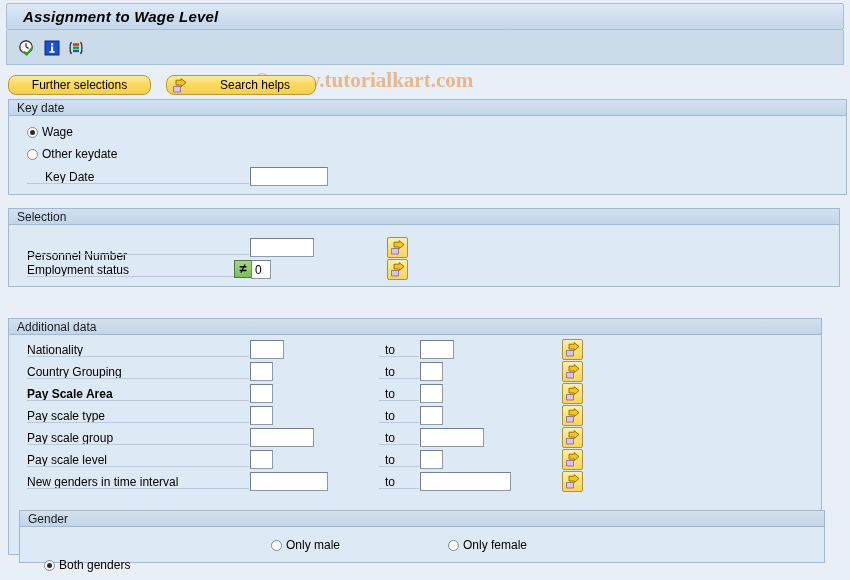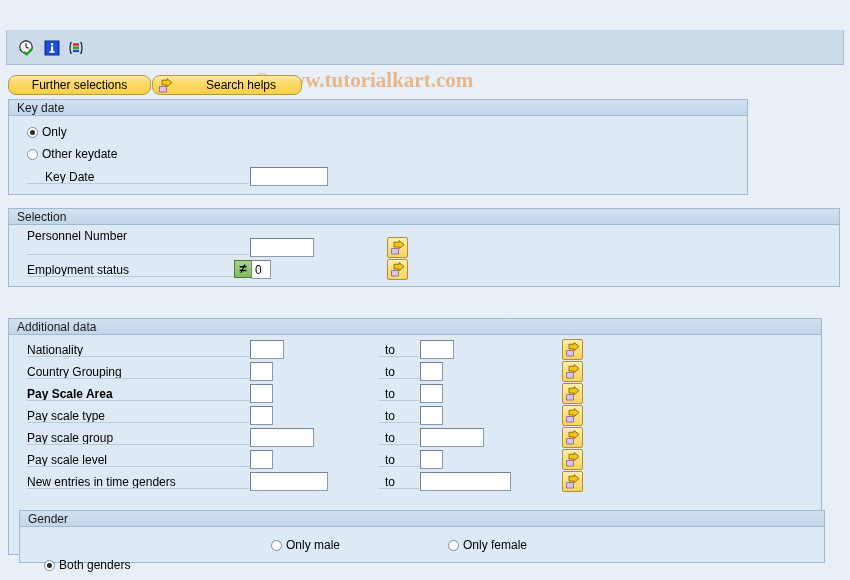--- a/index.html
+++ b/index.html
@@ -81,21 +81,21 @@
     border-radius: 8px;
     box-sizing: border-box;
     font-size: 12px;
     color: #000;
     cursor: pointer;
     display: flex;
     align-items: center;
     justify-content: center;
   }
   .sapbtn.further { left: 0px; top: 0px; width: 143px; }
-  .sapbtn.shelps  { left: 144px; top: 0px; width: 150px; padding-left: 28px; }
+  .sapbtn.shelps  { left: 158px; top: 0px; width: 150px; padding-left: 28px; }
   .shelps-icon {
     position: absolute;
     left: 5px; top: 2px;
     width: 16px; height: 16px;
   }
 
   
   .grp {
     position: absolute;
     border: 1px solid #a0b8d0;
@@ -109,21 +109,21 @@
     font-size: 12px;
     color: #1a1a1a;
     padding-left: 8px;
     line-height: 16px;
     box-sizing: border-box;
     white-space: nowrap;
   }
   .grp-body { position: relative; }
 
   
-  .grp-keydate   { left: 8px;  top: 99px;  width: 740px; height: 96px; }
+  .grp-keydate   { left: 8px;  top: 99px;  width: 839px; height: 96px; }
   .grp-selection { left: 8px;  top: 208px; width: 832px; height: 79px; }
   .grp-additional{ left: 8px;  top: 318px; width: 814px; height: 237px; }
   .grp-gender    { left: 10px; top: 175px; width: 806px; height: 53px; }
 
   
   .radio-row { position: absolute; display: flex; align-items: center; white-space: nowrap; cursor: pointer; }
   .radio {
     width: 11px; height: 11px;
     border-radius: 50%;
     border: 1px solid #7d8d9c;
@@ -202,20 +202,23 @@
     color: #000;
     text-align: center;
     line-height: 16px;
   }
 </style>
 </head>
 <body>
 
 <div class="app">
 
+  <div class="titlebar">
+    <div class="title">Assignment to Wage Level</div>
+  </div>
 
   <div class="toolbar">
 
     <div class="tb-icon i1">
       <svg width="18" height="18" viewBox="0 0 18 18">
         <circle cx="8" cy="8" r="6.2" fill="#ffffff" stroke="#2b2b2b" stroke-width="1.2"></circle>
         <line x1="8" y1="8" x2="8" y2="4.2" stroke="#2b2b2b" stroke-width="1.2"></line>
         <line x1="8" y1="8" x2="10.6" y2="9.4" stroke="#2b2b2b" stroke-width="1.2"></line>
         <line x1="8" y1="1" x2="8" y2="2.2" stroke="#2b2b2b" stroke-width="1.1"></line>
         <path d="M6.5 13.2 L8.6 15.6 L13.6 9.8" fill="none" stroke="#2e9b2e" stroke-width="2.2" stroke-linecap="round" stroke-linejoin="round"></path>
@@ -256,39 +259,39 @@
       <span>Search helps</span>
     </div>
   </div>
 
   <div class="grp grp-keydate">
     <div class="grp-hdr">Key date</div>
     <div class="grp-body">
 
       <div class="radio-row" style="left:18px; top:9px;">
         <span class="radio on"></span>
-        <span class="radio-label">Only</span>
+        <span class="radio-label">Wage</span>
       </div>
 
       <div class="radio-row" style="left:18px; top:31px;">
         <span class="radio"></span>
         <span class="radio-label">Other keydate</span>
       </div>
 
       <div class="lbl" style="left:36px; top:54px;">Key Date</div>
       <div class="leader" style="left:18px; top:67px; width:222px;"></div>
       <input class="fld" style="left: 241px; top: 51px; width: 78px;" value="">
     </div>
   </div>
 
   <div class="grp grp-selection">
     <div class="grp-hdr">Selection</div>
     <div class="grp-body">
 
-      <div class="lbl" style="left:18px; top:4px;">Personnel Number</div>
+      <div class="lbl" style="left:18px; top:24px;">Personnel Number</div>
       <div class="leader" style="left:18px; top:29px; width:222px;"></div>
       <input class="fld" style="left: 241px; top: 13px; width: 64px;" value="">
       <div class="arrbtn" style="left:378px; top:12px;">
         <svg width="16" height="16" viewBox="0 0 16 16">
           <path d="M1.5 8.5 h7 v5.5 h-7 z" fill="#dcc4e8" stroke="#8a6aa0" stroke-width="0.9"></path>
           <path d="M4 2.2 h5.2 V0.6 L14 4.6 L9.2 8.6 V7 H4 z" fill="#f5c518" stroke="#8a6a00" stroke-width="0.9" stroke-linejoin="round"></path>
         </svg>
       </div>
 
       <div class="lbl" style="left:18px; top:38px;">Employment status</div>
@@ -379,21 +382,21 @@
       <div class="toword" style="left:376px; top:118px;">to</div>
       <div class="leader" style="left:370px; top:131px; width:40px;"></div>
       <input class="fld" style="left: 411px; top: 115px; width: 23px;" value="">
       <div class="arrbtn" style="left:553px; top:114px;">
         <svg width="16" height="16" viewBox="0 0 16 16">
             <path d="M1.5 8.5 h7 v5.5 h-7 z" fill="#dcc4e8" stroke="#8a6aa0" stroke-width="0.9"></path>
             <path d="M4 2.2 h5.2 V0.6 L14 4.6 L9.2 8.6 V7 H4 z" fill="#f5c518" stroke="#8a6a00" stroke-width="0.9" stroke-linejoin="round"></path>
           </svg>
       </div>
 
-      <div class="lbl" style="left:18px; top:140px;">New entries in time genders</div>
+      <div class="lbl" style="left:18px; top:140px;">New genders in time interval</div>
       <div class="leader" style="left:18px; top:153px; width:222px;"></div>
       <input class="fld" style="left: 241px; top: 137px; width: 78px;" value="">
       <div class="toword" style="left:376px; top:140px;">to</div>
       <div class="leader" style="left:370px; top:153px; width:40px;"></div>
       <input class="fld" style="left: 411px; top: 137px; width: 91px;" value="">
       <div class="arrbtn" style="left:553px; top:136px;">
         <svg width="16" height="16" viewBox="0 0 16 16">
             <path d="M1.5 8.5 h7 v5.5 h-7 z" fill="#dcc4e8" stroke="#8a6aa0" stroke-width="0.9"></path>
             <path d="M4 2.2 h5.2 V0.6 L14 4.6 L9.2 8.6 V7 H4 z" fill="#f5c518" stroke="#8a6a00" stroke-width="0.9" stroke-linejoin="round"></path>
           </svg>

